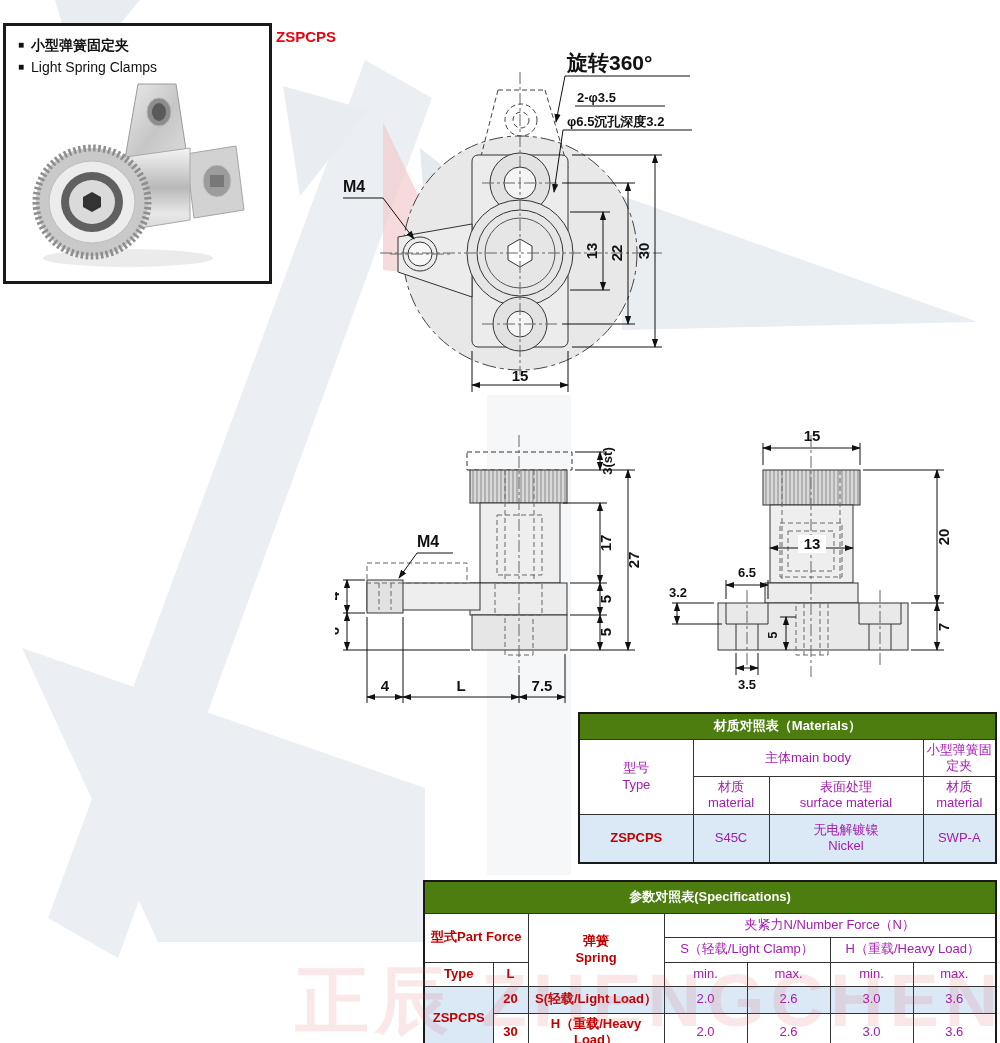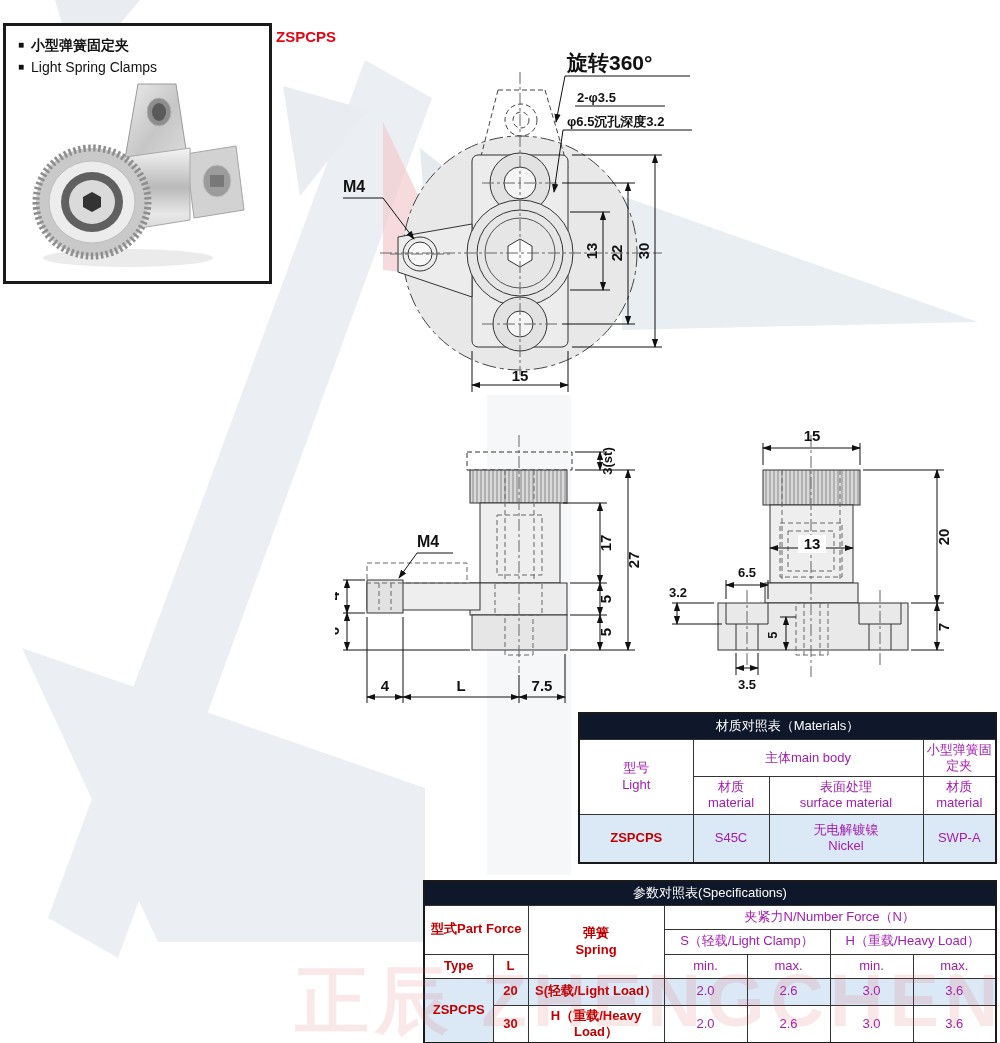--- a/index.html
+++ b/index.html
@@ -26,21 +26,21 @@
   .big-label { font-size:21px; font-weight:bold; }
   .m4 { font-size:16px; font-weight:bold; }
   .drawing { z-index:1; }
 
   
   table { border-collapse:collapse; table-layout:fixed; background:#fff; }
   .data-table { position:absolute; z-index:3; border:2px solid #1a1a1a; }
   .data-table td, .data-table th { border:1px solid #333; text-align:center;
     vertical-align:middle; font-size:13px; color:#a21caf; line-height:1.25;
     white-space:pre-line; padding:2px 3px; }
-  .tbl-title { background:#0f172a; color:#fff !important; font-weight:normal; font-size:13.5px; }
+  .tbl-title { background:#4d7c0f; color:#fff !important; font-weight:bold; font-size:13.5px; }
   .red { color:#c00000 !important; font-weight:bold; }
   .blue-row { background:#dbe9f6; }
   .mat-table { left:578px; top:712px; width:417px; }
   .spec-table { left:423px; top:880px; width:572px; }
 
   
   .wm { left:295px; top:952px; width:700px; font-size:74px; font-weight:bold;
     letter-spacing:6px; color:rgba(222,85,90,0.14); z-index:6; pointer-events:none;
     white-space:nowrap; }
 </style>
@@ -352,21 +352,21 @@
       <col style="width:76px">
       <col style="width:154px">
       <col style="width:73px">
     </colgroup>
   <tbody>
       <tr style="height:26px">
         <th colspan="4" class="tbl-title">材质对照表（Materials）</th>
       </tr>
   <tr style="height:24px">
     <td rowspan="2">型号
-Light</td>
+Type</td>
     <td colspan="2">主体main body</td>
     <td>小型弹簧固定夹</td>
   </tr>
   <tr style="height:28px">
     <td>材质
 material</td>
     <td>表面处理
 surface material</td>
     <td>材质
 material</td>
@@ -385,21 +385,21 @@
   <colgroup>
       <col style="width:69px">
       <col style="width:35px">
       <col style="width:136px">
       <col style="width:83px">
       <col style="width:83px">
       <col style="width:83px">
       <col style="width:83px">
     </colgroup>
   <tbody>
-      <tr style="height:24px">
+      <tr style="height:32px">
         <th colspan="7" class="tbl-title">参数对照表(Specifications)</th>
       </tr>
   <tr style="height:24px">
     <td colspan="2" rowspan="2" class="red">型式Part Force</td>
     <td rowspan="3" class="red">弹簧
 Spring</td>
     <td colspan="4">夹紧力N/Number Force（N）</td>
   </tr>
   <tr style="height:25px">
     <td colspan="2">S（轻载/Light Clamp）</td>

